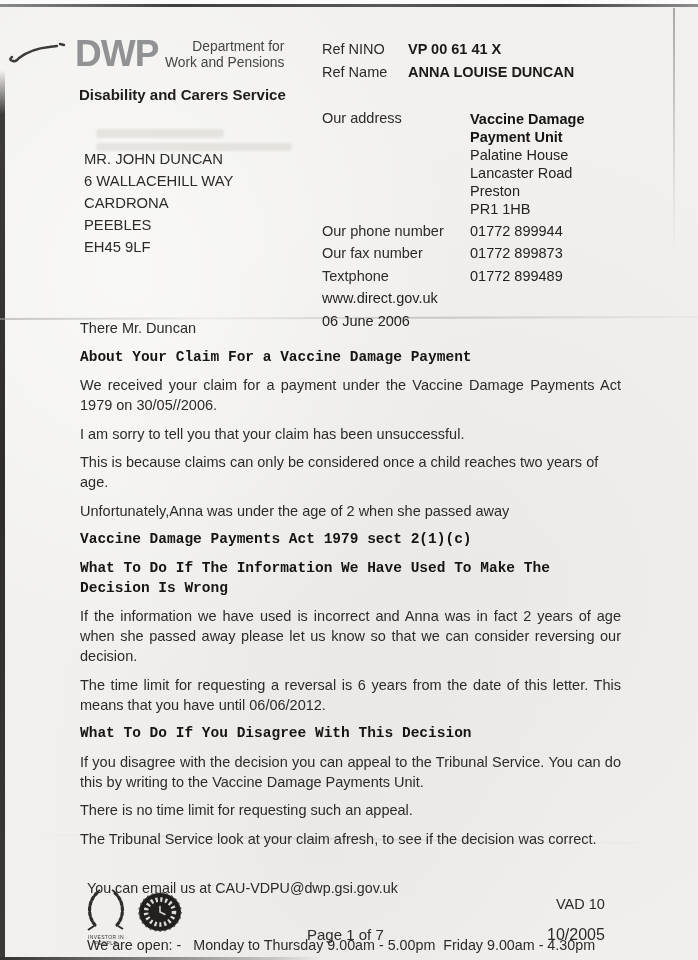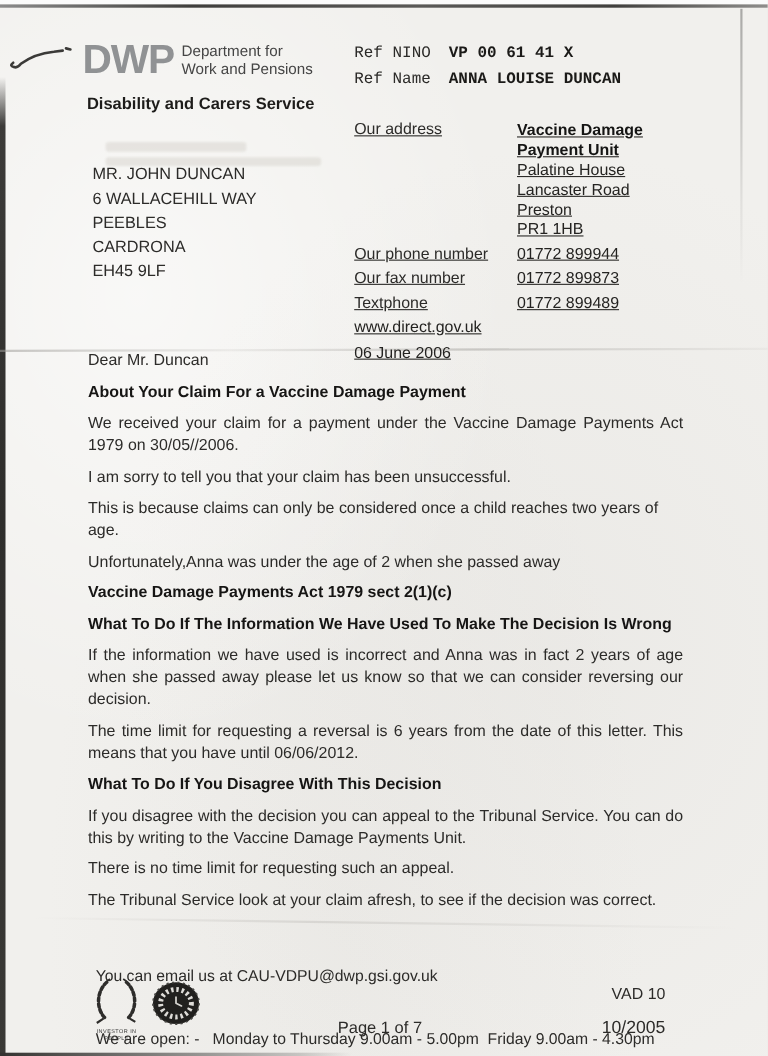--- a/index.html
+++ b/index.html
@@ -33,44 +33,44 @@
   .crease-h2{position:absolute;left:30px;top:838px;width:640px;height:2px;transform:rotate(.8deg);
     background:linear-gradient(90deg,transparent,rgba(200,198,194,.55) 40%,rgba(210,208,204,.35) 75%,transparent);}
   .pen-mark{position:absolute;left:6px;top:30px;}
   .ghost{position:absolute;background:#d9d6d0;filter:blur(1.2px);opacity:.55;border-radius:3px;}
   .ghost1{left:96px;top:129px;width:128px;height:9px;}
   .ghost2{left:96px;top:143px;width:196px;height:8px;}
 
   
   .dwp-logo{position:absolute;left:75px;top:33px;font-size:37px;font-weight:bold;
     color:#909294;letter-spacing:-1px;}
-  .dept{position:absolute;left:165px;top:39px;font-size:13.8px;line-height:15.5px;color:#454545;}
+  .dept{position:absolute;left:165px;top:39px;font-size:13.8px;line-height:15.5px;color:#454545;text-align:right;}
   .service{position:absolute;left:79px;top:86px;font-size:15px;font-weight:bold;color:#1d1c1a;}
   .ref-block{position:absolute;left:322px;top:38px;font-size:14.5px;}
-  .ref-row{display:flex;line-height:23px;font-family:Liberation Mono, monospace;}
+  .ref-row{display:flex;line-height:23px;}
   .ref-row .lbl{width:86px;}
   .ref-row .val{font-weight:bold;color:#1b1a18;}
 
   
   .recipient{position:absolute;left:84px;top:148px;font-size:14.8px;line-height:22px;}
 
   
-  .contact{position:absolute;left:322px;top:110px;font-size:14.5px;text-decoration:underline;}
+  .contact{position:absolute;left:322px;top:110px;font-size:14.5px;}
   .contact .row{display:flex;}
   .contact .lbl{width:148px;flex:none;}
   .contact .val{color:#242321;}
   .addr-row .val div{line-height:18px;}
   .addr-row .unit{font-weight:bold;color:#151514;}
   .contact .info-row{margin-top:2.6px;line-height:20px;}
 
   
   .body-text{position:absolute;left:80px;top:318px;width:541px;font-size:14.5px;line-height:20px;}
   .body-text p{margin:0 0 8.5px 0;text-align:justify;}
   .body-text p.single{text-align:left;}
-  .body-text h3{margin:0 0 8.5px 0;font-size:14.5px;font-weight:bold;color:#161514;}
+  .body-text h3{margin:0 0 8.5px 0;font-size:14.5px;font-weight:bold;color:#161514;font-family:Liberation Mono, monospace;}
 
   
   .contact-lines{position:absolute;left:87px;top:841px;font-size:14.3px;line-height:19px;white-space:pre-wrap;}
   .logo-iip{position:absolute;left:80px;top:888px;width:52px;text-align:center;}
   .logo-iip .iip-label{font-size:5px;letter-spacing:.4px;color:#333;margin-top:-2px;}
   .logo-charter{position:absolute;left:137px;top:892px;}
   .page-num{position:absolute;left:307px;top:926px;font-size:15px;}
   .form-code{position:absolute;left:556px;top:896px;font-size:14.5px;}
   .form-date{position:absolute;left:547px;top:926px;font-size:16px;}
 </style>
@@ -106,22 +106,22 @@
     </div>
     <div class="ref-row">
       <span class="lbl">Ref Name</span>
       <span class="val">ANNA LOUISE DUNCAN</span>
     </div>
   </div>
 
   <div class="recipient">
     <div>MR. JOHN DUNCAN</div>
     <div>6 WALLACEHILL WAY</div>
+    <div>CARDRONA</div>
     <div>PEEBLES</div>
-    <div>CARDRONA</div>
     <div>EH45 9LF</div>
   </div>
 
   <div class="contact">
     <div class="row addr-row">
       <span class="lbl">Our address</span>
       <span class="val">
         <div class="unit">Vaccine Damage</div>
         <div class="unit">Payment Unit</div>
         <div>Palatine House</div>
@@ -144,21 +144,21 @@
     </div>
     <div class="row info-row">
       <span class="val">www.direct.gov.uk</span>
     </div>
     <div class="row info-row">
       <span class="val">06 June 2006</span>
     </div>
   </div>
 
   <div class="body-text">
-    <p class="single">Dear Mr. Duncan</p>
+    <p class="single">There Mr. Duncan</p>
     <h3>About Your Claim For a Vaccine Damage Payment</h3>
     <p>We received your claim for a payment under the Vaccine Damage Payments Act 1979 on 30/05//2006.</p>
     <p class="single">I am sorry to tell you that your claim has been unsuccessful.</p>
     <p class="single">This is because claims can only be considered once a child reaches two years of age.</p>
     <p class="single">Unfortunately,Anna was under the age of 2 when she passed away</p>
     <h3>Vaccine Damage Payments Act 1979 sect 2(1)(c)</h3>
     <h3>What To Do If The Information We Have Used To Make The Decision Is Wrong</h3>
     <p>If the information we have used is incorrect and Anna was in fact 2 years of age when she passed away please let us know so that we can consider reversing our decision.</p>
     <p>The time limit for requesting a reversal is 6 years from the date of this letter. This means that you have until 06/06/2012.</p>
     <h3>What To Do If You Disagree With This Decision</h3>

